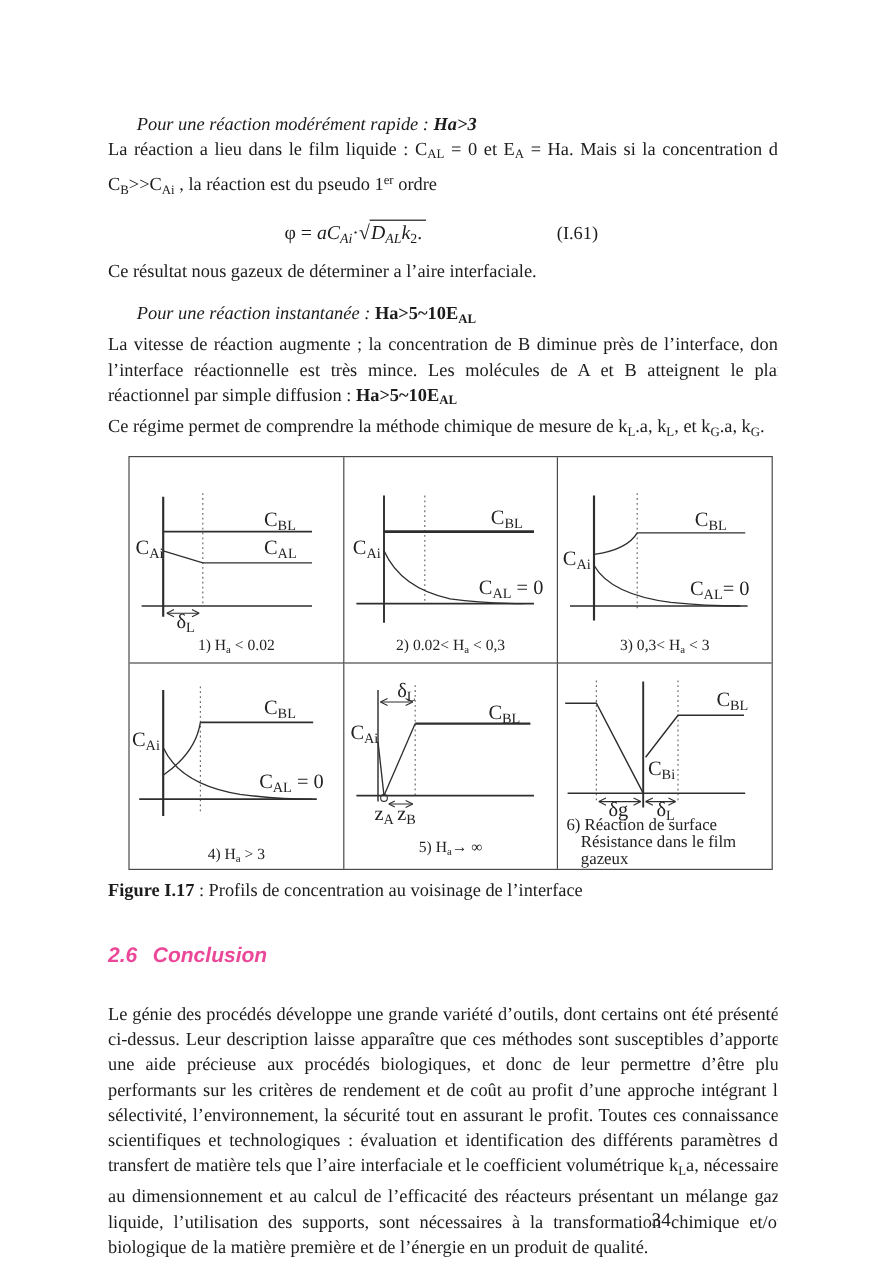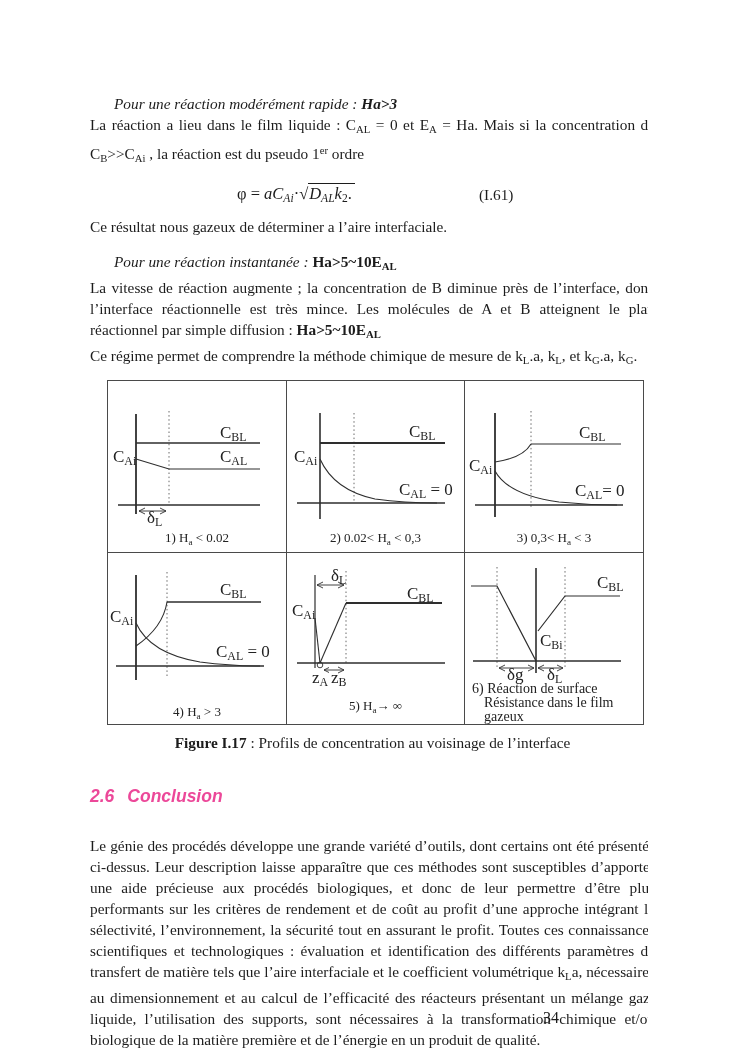--- a/index.html
+++ b/index.html
@@ -10,39 +10,39 @@
   .body-text{font-size:15.3px;line-height:21px;text-align:justify;}
   .lead{font-size:15.3px;line-height:21px;text-indent:24px;}
   .st-i{font-style:italic;}
   .st-b{font-weight:bold;}
   .st-bi{font-weight:bold;font-style:italic;}
   .st-sub{font-size:0.70em;vertical-align:-0.28em;}
   .st-sup{font-size:0.70em;vertical-align:0.5em;}
   .st-ol{border-top:1.2px solid #1c1c1c;padding:0 3px 0 1px;}
   .formula-row{position:relative;height:27px;margin-top:15px;font-size:16.5px;}
   .formula{position:absolute;left:147px;top:0;}
-  .eq-num{position:absolute;left:389px;top:2px;font-size:15.3px;text-align:center;}
+  .eq-num{position:absolute;left:374px;top:2px;font-size:15.3px;text-align:center;}
   .after-eq{margin-top:5px;}
   .lead2{margin-top:14px;}
   
   .fig-grid{position:relative;margin-left:17px;margin-top:9px;width:535px;
             display:grid;grid-template-columns:179px 178px 178px;grid-template-rows:172px 171px;
             border:1.6px solid #4a4a4a;}
   .cell{position:relative;overflow:hidden;border-right:1.3px solid #4a4a4a;border-bottom:1.3px solid #4a4a4a;}
   .cell:nth-child(3n){border-right:none;}
   .cell:nth-child(n+4){border-bottom:none;}
   .cell svg{display:block;}
   .cell svg line,.cell svg path{stroke:#2e2e2e;fill:none;stroke-linecap:butt;}
   .cell svg circle{stroke:#2e2e2e;fill:none;}
   .cell svg .dt{stroke:#6a6a6a;stroke-width:1;stroke-dasharray:1.5 2.6;}
   .lbl{position:absolute;font-size:17px;line-height:12px;color:#222;white-space:nowrap;}
   .pcap{text-align:center;font-size:13px;color:#222;margin-top:3px;}
   .pcap6{font-size:14px;color:#222;line-height:14px;padding-left:7px;margin-top:1px;}
   .pcap6 .l2{padding-left:12px;}
-  .fig-caption{margin-top:9px;text-align:center;font-size:15.3px;}
+  .fig-caption{margin-top:9px;text-align:left;font-size:15.3px;}
   .heading{margin:34px 0 0 0;font-family:"Liberation Sans",sans-serif;font-style:italic;
            font-weight:bold;font-size:17.5px;color:#ec4899;}
   .heading .hnum{margin-right:13px;}
   .conclusion-body{margin-top:28px;}
   .page-num{position:absolute;right:89px;top:985px;font-size:16px;color:#1c1c1c;margin-top:24px;}
 </style>
 </head>
 <body>
 
 <div class="page">

